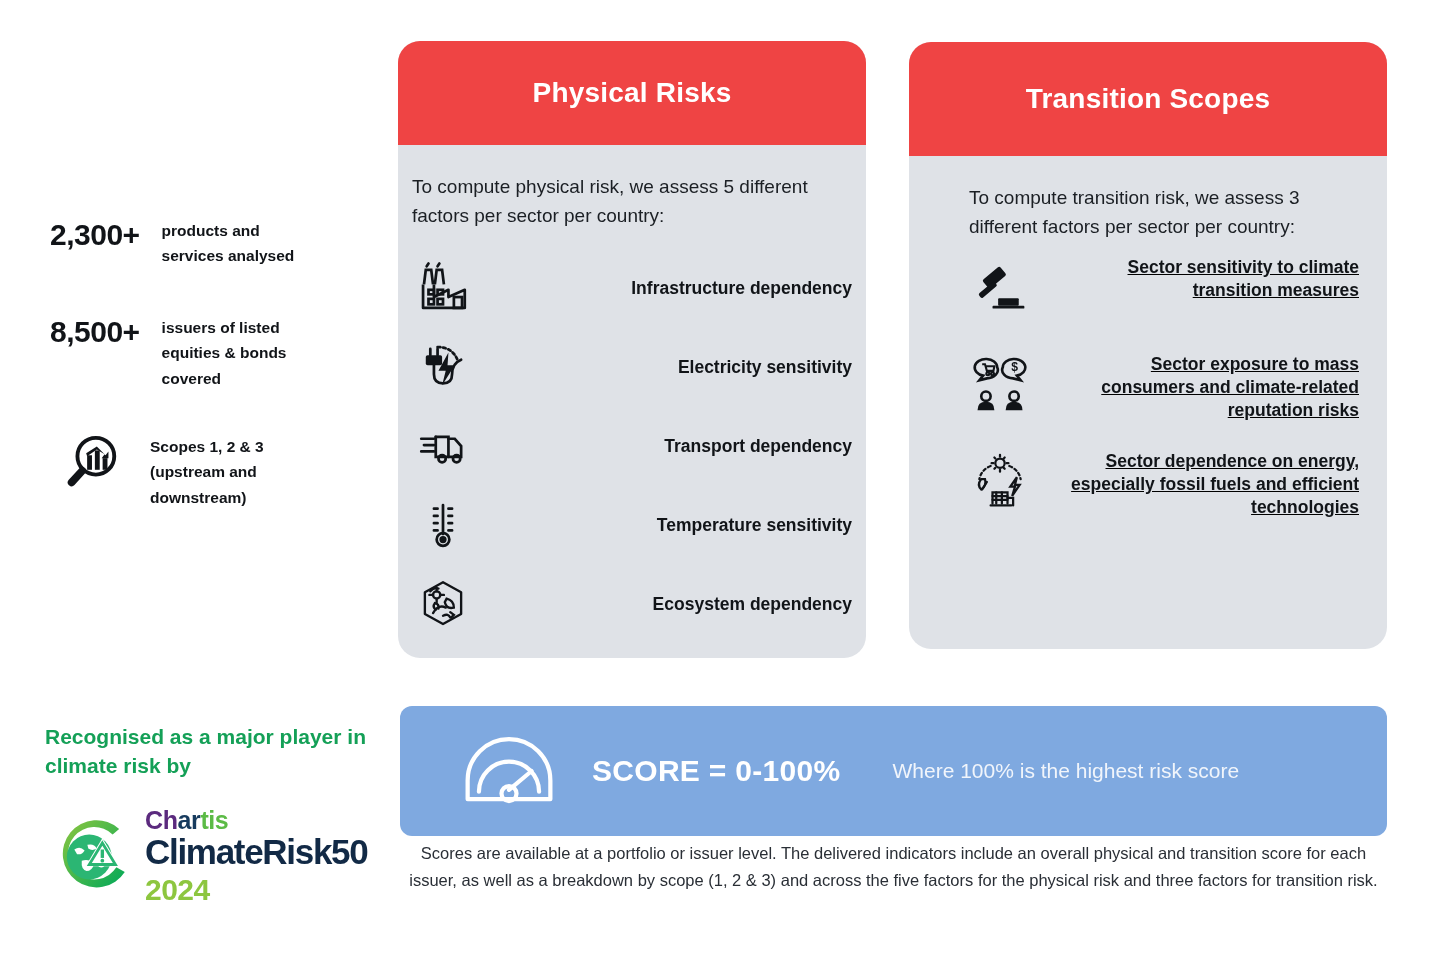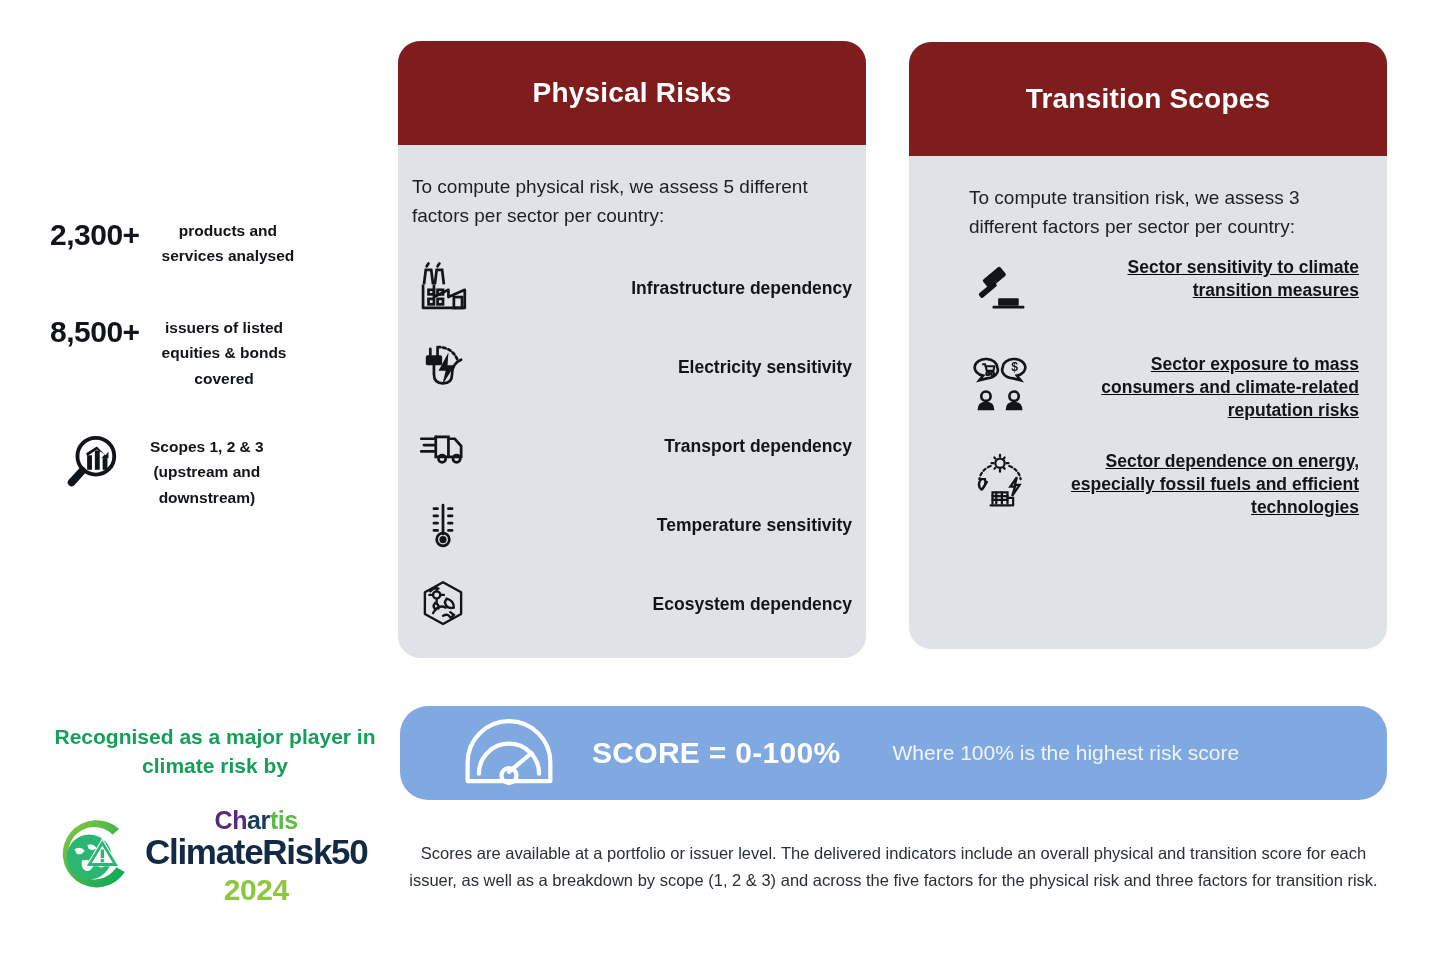--- a/index.html
+++ b/index.html
@@ -5,21 +5,21 @@
   * { box-sizing: border-box; margin: 0; padding: 0; }
   html, body {
     width: 1438px; height: 955px;
     background: #ffffff;
     font-family: "Liberation Sans", sans-serif;
     overflow: hidden;
   }
   .page { position: relative; width: 1438px; height: 955px; background: #fff; }
 
   
-  .left-col { position: absolute; left: 40px; top: 0; width: 350px; height: 925px; text-align: center; }
+  .left-col { position: absolute; left: 40px; top: 0; width: 350px; height: 925px; }
 
   .stat { position: absolute; display: flex; align-items: flex-start; }
   .stat-number {
     font-size: 30px; font-weight: bold; color: #111418;
     letter-spacing: -0.5px; white-space: nowrap;
   }
   .stat-text {
     font-size: 15.5px; font-weight: bold; color: #111418;
     line-height: 1.63; margin-left: 22px;
   }
@@ -45,21 +45,21 @@
   .cw-chartis .c-tis { color: #5cbb46; }
   .cw-cr50 { font-size: 35px; font-weight: bold; color: #122a46; letter-spacing: -1.3px; margin-top: 1px; }
   .cw-year { font-size: 30px; font-weight: bold; color: #8dc63f; letter-spacing: -0.5px; margin-top: 6px; }
 
   
   .card {
     position: absolute; background: #dfe2e7;
     border-radius: 22px; overflow: hidden;
   }
   .card-header {
-    background: #7f1d1d; color: #ffffff;
+    background: #ef4444; color: #ffffff;
     display: flex; align-items: center; justify-content: center;
     font-size: 28px; font-weight: bold; letter-spacing: 0.2px;
   }
   .card-body { padding: 0 14px; }
   .card-intro {
     font-size: 19px; color: #1b1f24; line-height: 1.52;
     font-weight: normal; padding-top: 28px;
   }
 
   .factor-list { margin-top: 18px; }
@@ -78,22 +78,22 @@
   #card-physical .factor { min-height: 79px; }
   #card-transition { left: 909px; top: 42px; width: 478px; height: 607px; }
   #card-transition .card-header { height: 114px; }
   #card-transition .card-body { padding: 0 28px; margin-left: 32px; }
   #card-transition .factor-list { margin-top: 14px; }
   #card-transition .factor { min-height: 97px; align-items: flex-start; text-decoration: underline; }
   #card-transition .factor-label { padding-left: 26px; }
 
   
   .score-banner {
-    position: absolute; left: 400px; top: 706px; width: 987px; height: 94px;
-    background: #7fa9e0; border-radius: 28px;
+    position: absolute; left: 400px; top: 706px; width: 987px; height: 130px;
+    background: #7fa9e0; border-radius: 12px;
     display: flex; align-items: center;
   }
   .gauge-icon { width: 94px; height: 76px; margin-left: 62px; flex: 0 0 94px; }
   .score-main {
     margin-left: 36px; color: #ffffff; font-size: 30px; font-weight: bold;
     letter-spacing: 0.3px; white-space: nowrap;
   }
   .score-note {
     margin-left: 52px; color: #f1f5fb; font-size: 21px; font-weight: normal;
     white-space: nowrap;

